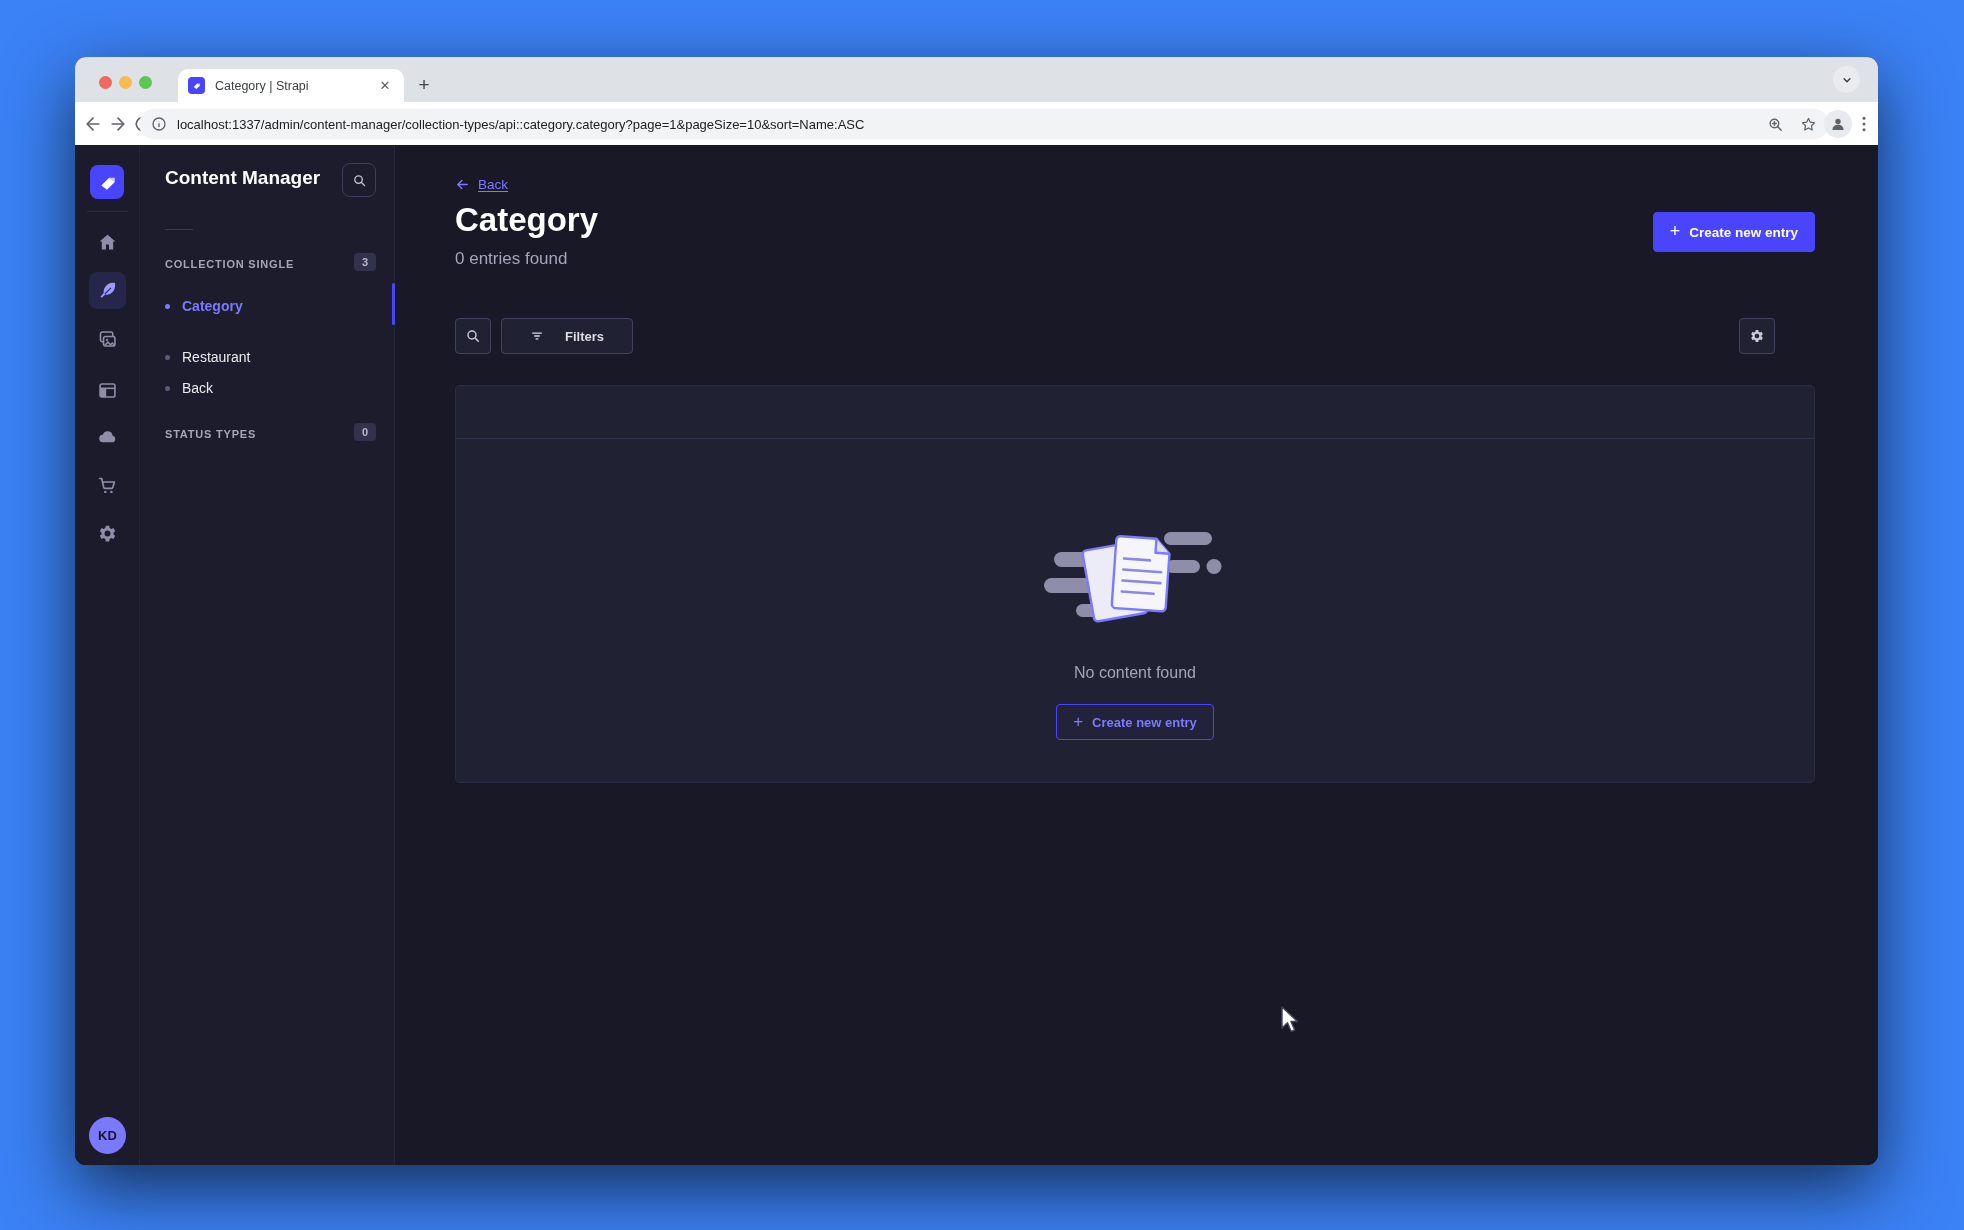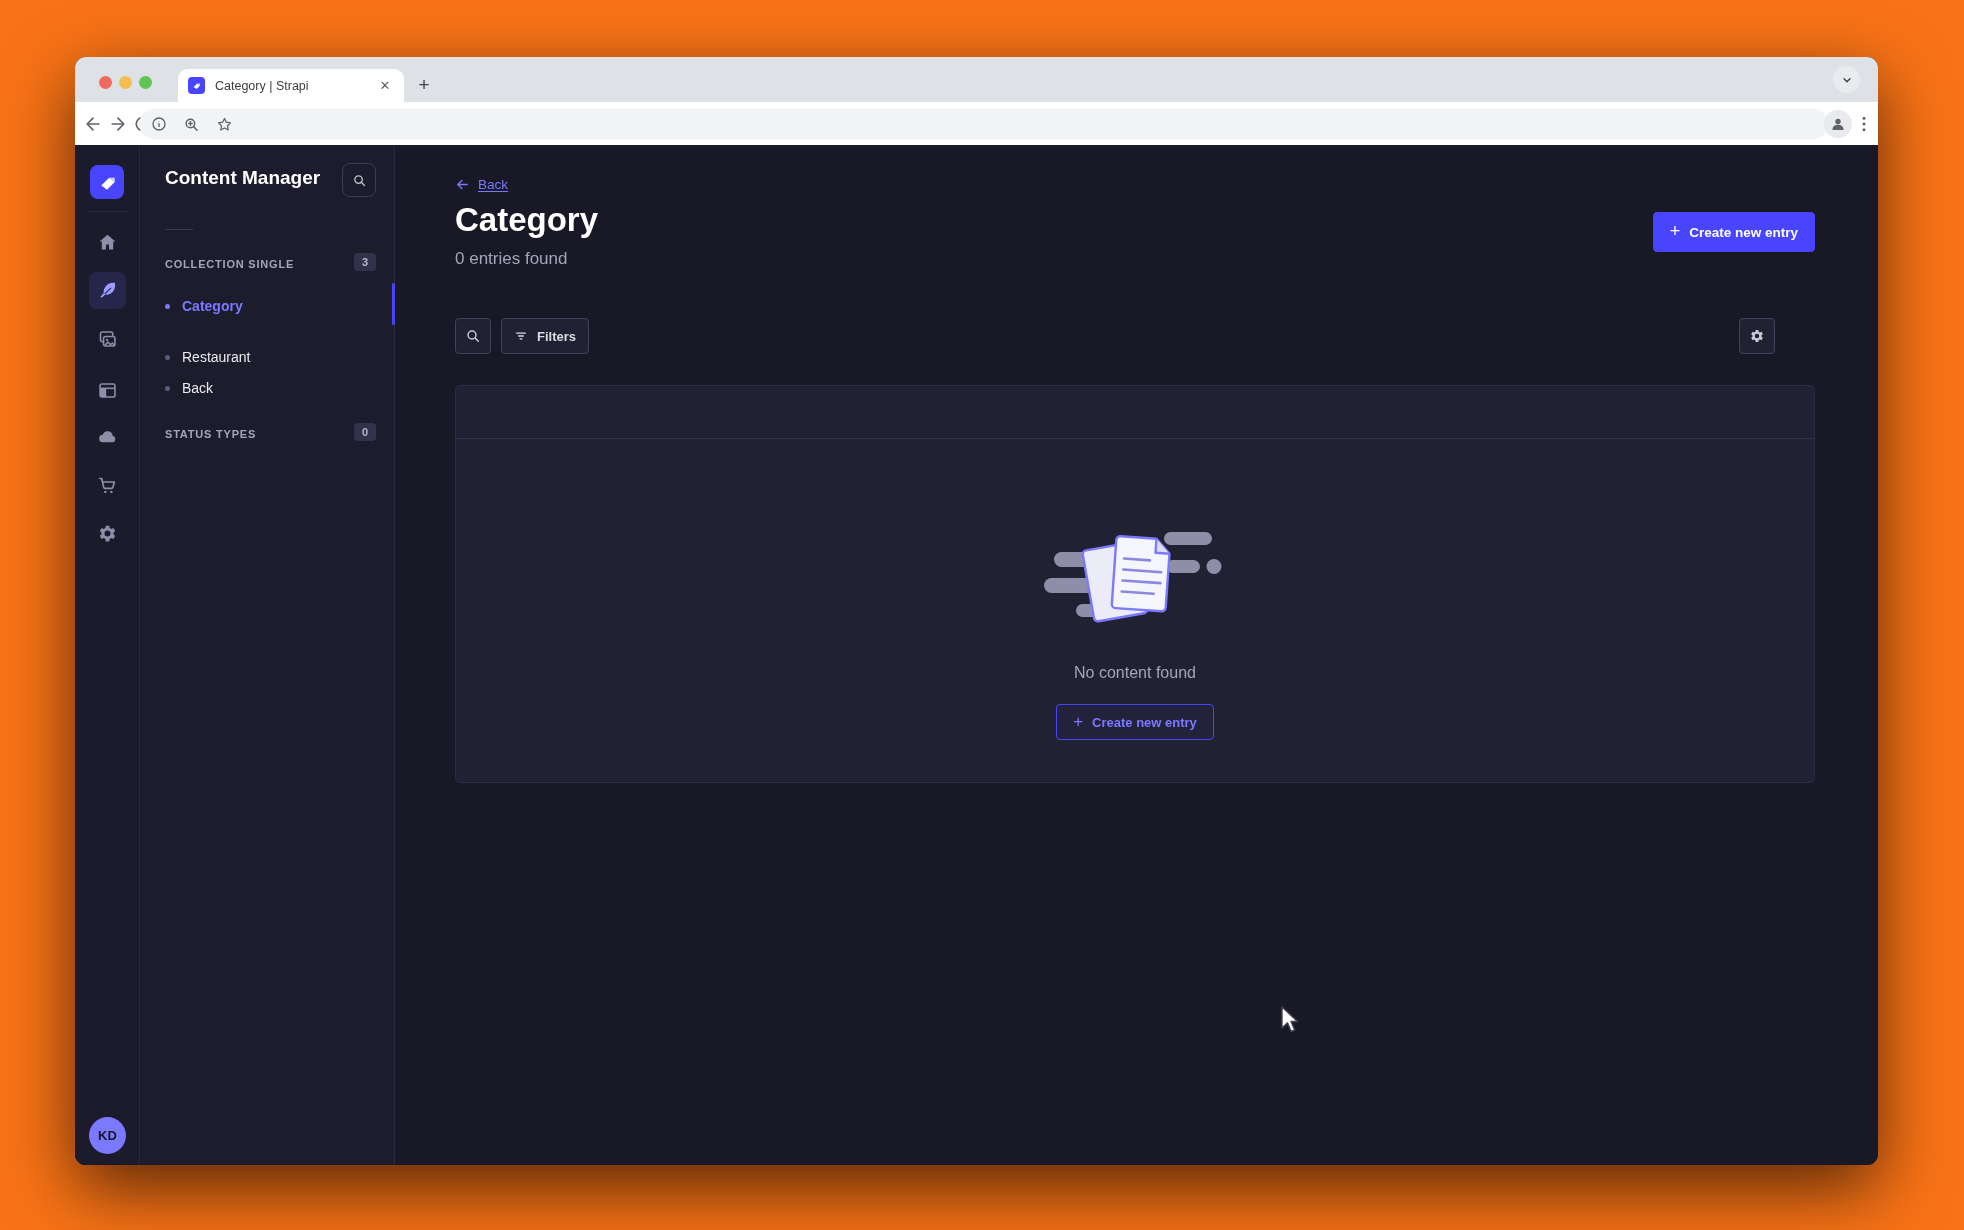--- a/index.html
+++ b/index.html
@@ -1,18 +1,18 @@
 <!DOCTYPE html>
 <html><head>
 <meta charset="utf-8">
 <style>
   * { margin:0; padding:0; box-sizing:border-box; }
   html,body { width:1964px; height:1230px; overflow:hidden; background:#0b0b10;
     font-family:"Liberation Sans", sans-serif; }
-  .stage { position:absolute; inset:0; background:#f97316; }
+  .stage { position:absolute; inset:0; background:#3b82f6; }
 
   
   .window { position:absolute; left:75px; top:57px; width:1803px; height:1108px;
     border-radius:11px; overflow:hidden; background:#181826;
     box-shadow:0 24px 70px rgba(0,0,0,.65); }
 
   .tabstrip { position:absolute; left:0; top:0; width:100%; height:45px; background:#dee1e6; }
   .traffic { position:absolute; top:19px; width:13px; height:13px; border-radius:50%; }
   .t-red{ left:24px; background:#ee6a5f; } .t-yellow{ left:44px; background:#f5bd4f; } .t-green{ left:64px; background:#61c554; }
   .tab { position:absolute; left:103px; top:12px; width:226px; height:33px; background:#ffffff;
@@ -76,21 +76,21 @@
   .btn-primary { position:absolute; right:63px; top:67px; height:40px; background:#4945ff; border:1px solid #4945ff;
     border-radius:4px; color:#ffffff; font-size:13.5px; font-weight:600;
     display:flex; align-items:center; gap:9px; padding:0 16px; }
   .btn-primary .plus { font-size:18px; font-weight:400; line-height:1; transform:translateY(-1px); }
 
   .icon-btn { position:absolute; width:36px; height:36px; border:1px solid #42425f; background:#212134;
     border-radius:4px; display:flex; align-items:center; justify-content:center; color:#c8c8d8; }
   .icon-btn svg{ width:16px; height:16px; }
   .btn-filters { position:absolute; left:106px; top:173px; height:36px; border:1px solid #42425f; background:#212134;
     border-radius:4px; color:#dcdce4; font-size:13px; font-weight:600;
-    display:flex; align-items:center; gap:9px; padding:0 12px; }
+    display:flex; align-items:center; gap:21px; padding:0 28px; }
   .btn-filters svg{ width:14px; height:14px; }
 
   .card { position:absolute; left:60px; top:240px; width:1360px; height:398px; background:#212134;
     border:1px solid #2c2c44; border-radius:5px; }
   .thead { position:absolute; left:0; top:0; width:100%; height:52px; }
   .thead .cb { position:absolute; left:28px; top:16px; width:20px; height:20px; border-radius:4px;
     background:#4f4f75; border:1px solid #6b6b94; }
   .th { position:absolute; top:20px; font-size:11px; font-weight:bold; letter-spacing:.7px; color:#d5d5e3; }
   .th-sort { font-size:8px; margin-left:8px; position:relative; top:-1px; }
   .thead-divider { position:absolute; left:0; top:52px; width:100%; height:1px; background:#32324d; }
@@ -145,20 +145,21 @@
       <svg class="nav-ic" style="left:58px" viewBox="0 0 24 24" fill="none" stroke="currentColor" stroke-width="2" stroke-linecap="round" stroke-linejoin="round">
           <path d="M20 12a8 8 0 1 1-2.3-5.6"></path>
           <polyline points="20 3 20 8 15 8"></polyline>
         </svg>
       <div class="urlbar">
         <svg class="info-ic" viewBox="0 0 24 24" fill="none" stroke="currentColor" stroke-width="2">
             <circle cx="12" cy="12" r="9"></circle>
             <line x1="12" y1="11" x2="12" y2="16.5"></line>
             <line x1="12" y1="7.5" x2="12" y2="8"></line>
           </svg>
+        <span class="url-text">localhost:1337/admin/content-manager/collection-types/api::category.category?page=1&amp;pageSize=10&amp;sort=Name:ASC</span>
         <svg class="right-ic" viewBox="0 0 24 24" fill="none" stroke="currentColor" stroke-width="2" stroke-linecap="round">
             <circle cx="10.5" cy="10.5" r="6"></circle>
             <line x1="15" y1="15" x2="20" y2="20"></line>
             <line x1="8" y1="10.5" x2="13" y2="10.5"></line>
             <line x1="10.5" y1="8" x2="10.5" y2="13"></line>
           </svg>
         <svg class="right-ic" viewBox="0 0 24 24" fill="none" stroke="currentColor" stroke-width="1.8" stroke-linejoin="round">
             <path d="M12 3.5l2.6 5.3 5.9.9-4.3 4.1 1 5.9-5.2-2.8-5.2 2.8 1-5.9-4.3-4.1 5.9-.9z"></path>
           </svg>
       </div>

